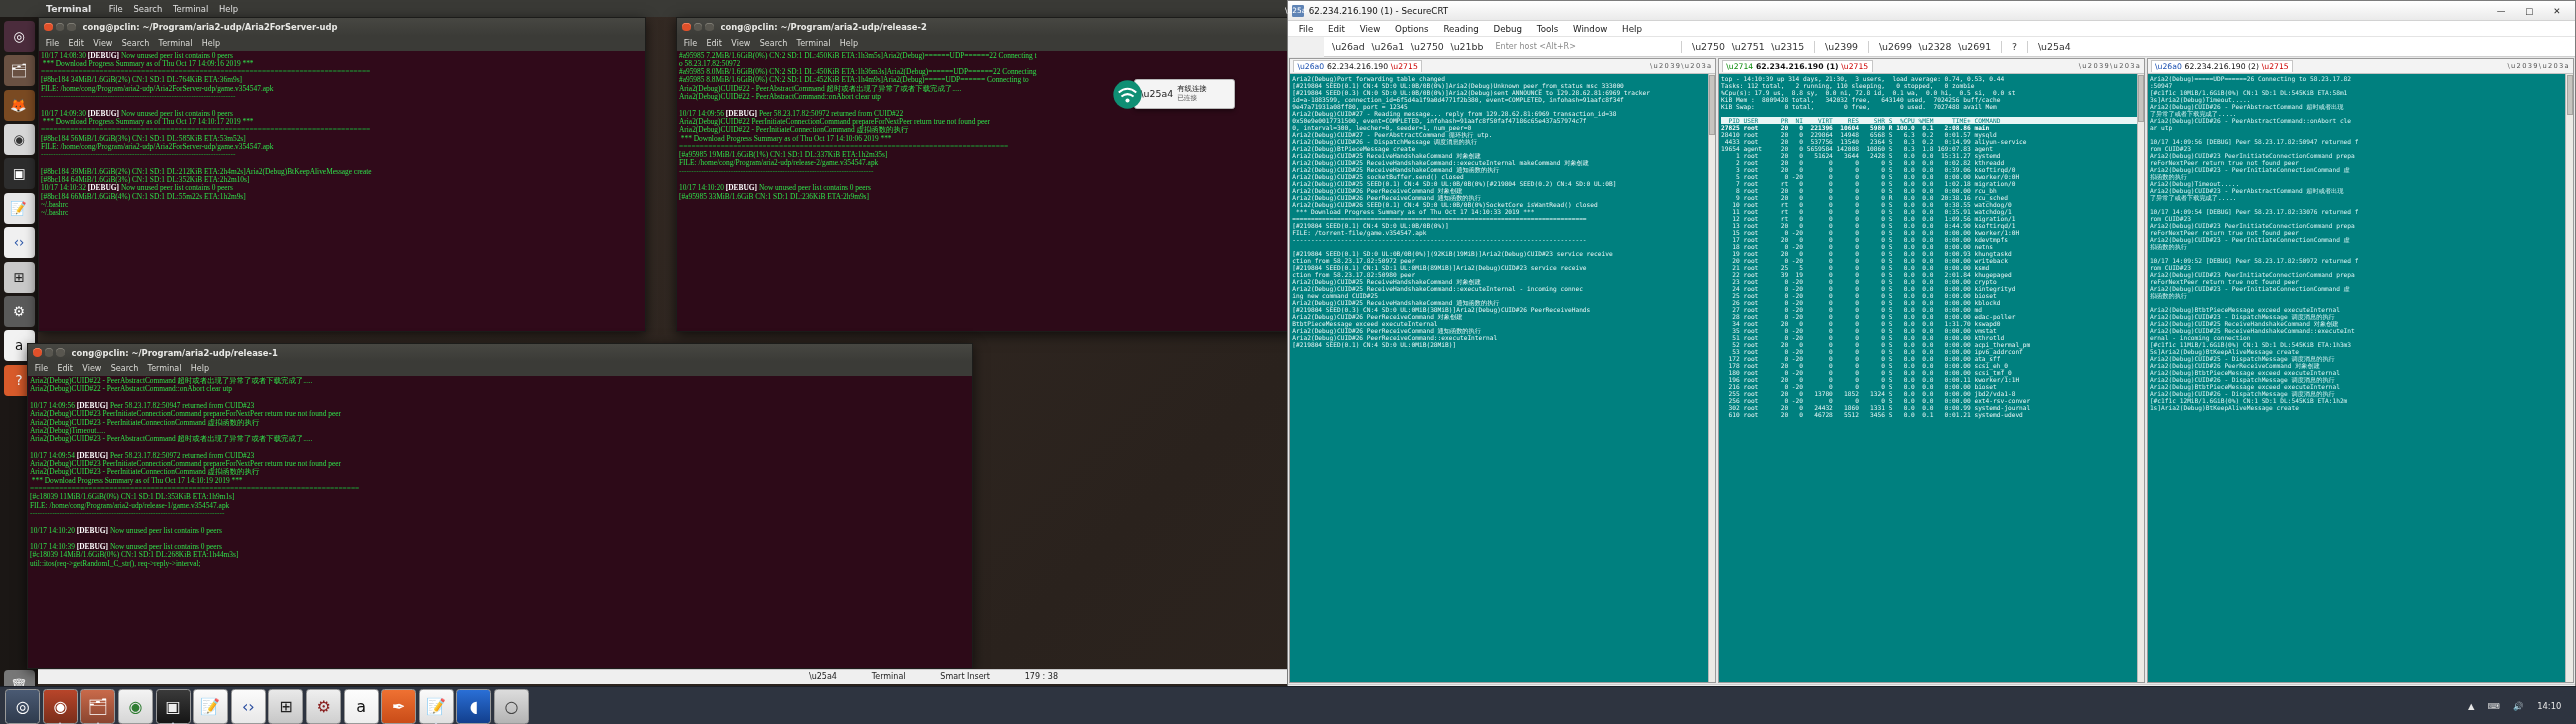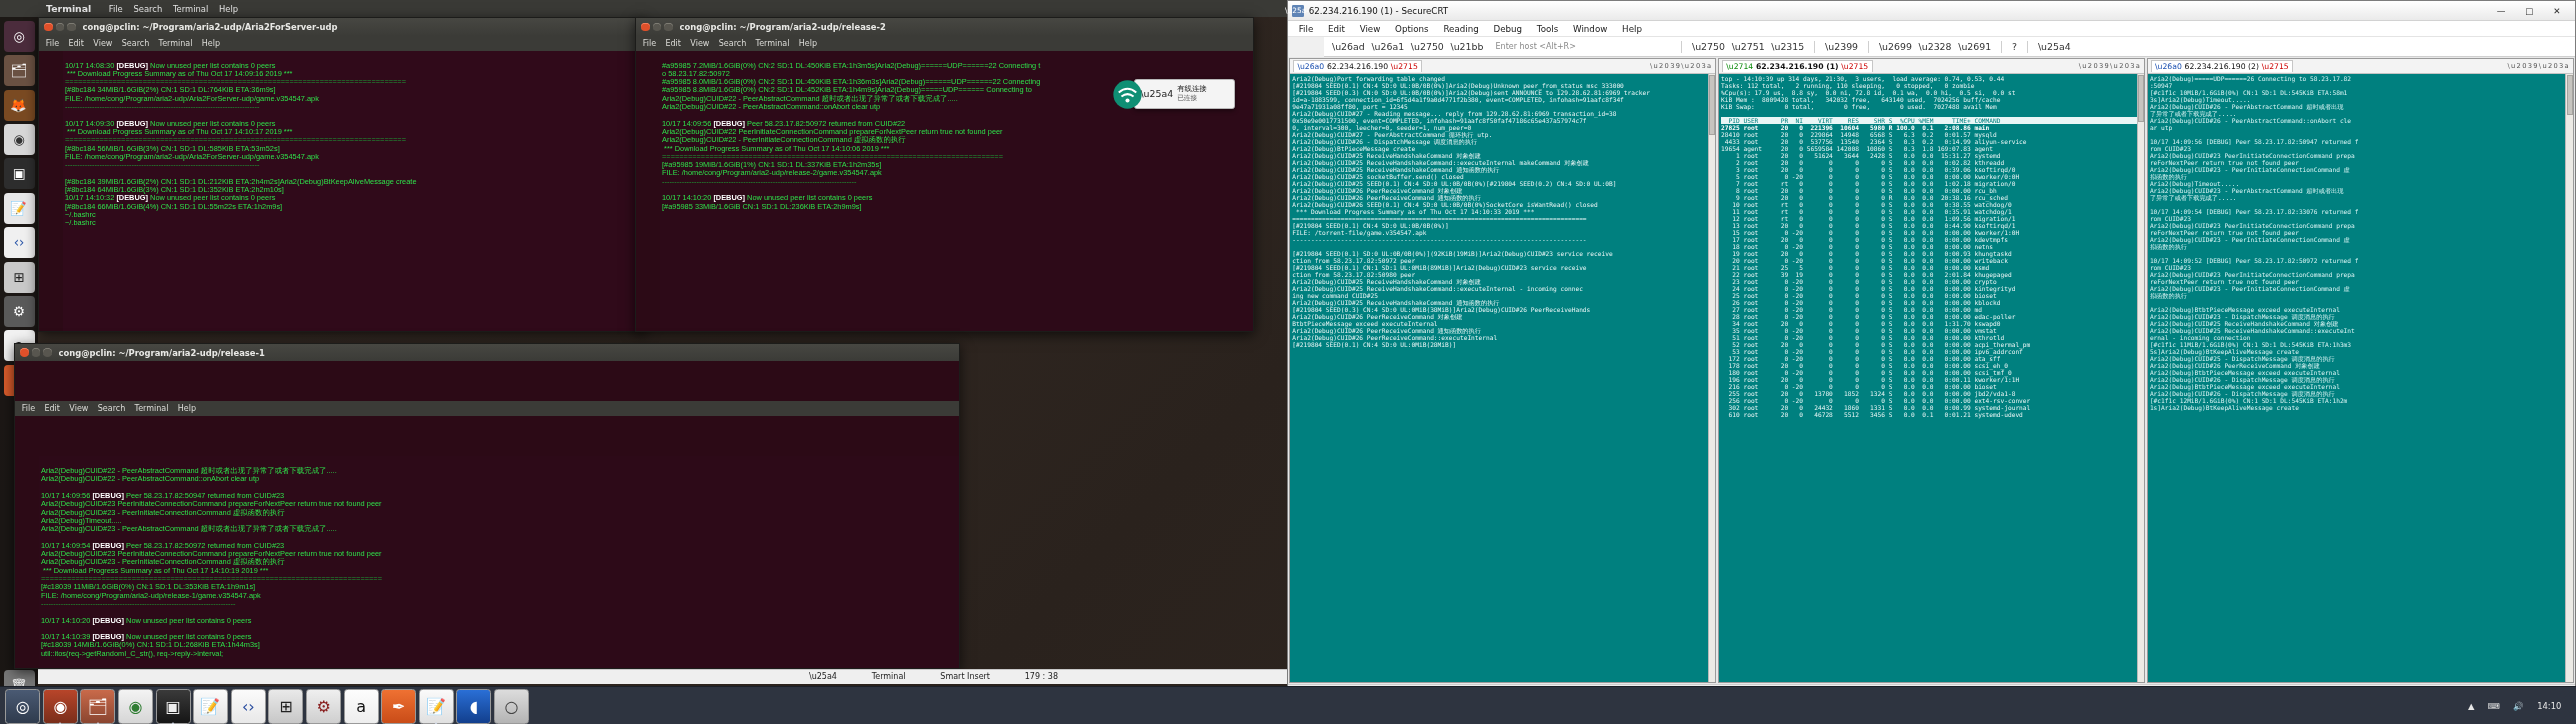--- a/index.html
+++ b/index.html
@@ -29,23 +29,23 @@
     display:flex; flex-direction:column; overflow:hidden; }
   .gt-title { height:17.4px; background:linear-gradient(#474742,#3b3b37); color:#e9e9e6;
     display:flex; align-items:center; padding:0 5.4px; font-size:8.4px; font-weight:bold; flex:0 0 auto;}
   .gt-btns { display:flex; gap:2.7px; margin-right:6.7px; }
   .gt-b { width:8.7px; height:8.7px; border-radius:50%; }
   .gt-b.c { background:#e0502a; box-shadow:inset 0 0.7px 0 #ff8d6b; }
   .gt-b.m { background:#58564f; box-shadow:inset 0 0.7px 0 #8a887f; }
   .gt-b.x { background:#58564f; box-shadow:inset 0 0.7px 0 #8a887f; }
   .gt-menu { height:14.8px; background:#3b3b37; color:#dcdcd8; display:flex; align-items:center;
     gap:9.4px; padding:0 6.7px; font-size:8px; flex:0 0 auto;}
-  .gt-body { flex:1 1 auto; background:#300a1a; padding:11px 2px; overflow:hidden;
-    font-family:Liberation Sans, sans-serif; font-size:7.4px; line-height:8.3px; white-space:pre;
-    color:#2fe04a;margin-left:24px; }
+  .gt-body { flex:1 1 auto; background:#300a1a; padding:1px 2px; overflow:hidden;
+    font-family:Liberation Serif, serif; font-size:7.4px; line-height:8.3px; white-space:pre;
+    color:#2fe04a; }
   .gt-body.dark { background:#2d0a18; }
   .gt-body .w { color:#ffffff; font-weight:bold;}
   .gt-body .dim { color:#1ea336; }
 
   
   #crt { position:absolute; left:1287px; top:0px; width:1289px; height:700px;
     background:#f0f0f0; border:0.7px solid #7c7c7c; display:flex; flex-direction:column; }
   #crt-title { height:20px; background:linear-gradient(#ffffff,#eaeaea); border-bottom:0.7px solid #d2d2d2;
     display:flex; align-items:center; padding:0 4px; font-size:8.7px; color:#111; }
   #crt-title .ico { width:12px;height:12px;margin-right:4.7px; background:#5e83b5; border-radius:1.3px;
@@ -179,21 +179,21 @@
       <span>File</span>
       <span>Edit</span>
       <span>View</span>
       <span>Search</span>
       <span>Terminal</span>
       <span>Help</span>
     </div>
     <div class="gt-body" id="t1body"><div>10/17 14:08:30 <span class="w">[DEBUG]</span> Now unused peer list contains 0 peers</div><div> *** Download Progress Summary as of Thu Oct 17 14:09:16 2019 ***</div><div><span class="dim">===============================================================================</span></div><div>[#8bc184 34MiB/1.6GiB(2%) CN:1 SD:1 DL:764KiB ETA:36m9s]</div><div>FILE: /home/cong/Program/aria2-udp/Aria2ForServer-udp/game.v354547.apk</div><div><span class="dim">-------------------------------------------------------------------------------</span></div><div>&nbsp;</div><div>10/17 14:09:30 <span class="w">[DEBUG]</span> Now unused peer list contains 0 peers</div><div> *** Download Progress Summary as of Thu Oct 17 14:10:17 2019 ***</div><div><span class="dim">===============================================================================</span></div><div>[#8bc184 56MiB/1.6GiB(3%) CN:1 SD:1 DL:585KiB ETA:53m52s]</div><div>FILE: /home/cong/Program/aria2-udp/Aria2ForServer-udp/game.v354547.apk</div><div><span class="dim">-------------------------------------------------------------------------------</span></div><div>&nbsp;</div><div>[#8bc184 39MiB/1.6GiB(2%) CN:1 SD:1 DL:212KiB ETA:2h4m2s]Aria2(Debug)BtKeepAliveMessage create</div><div>[#8bc184 64MiB/1.6GiB(3%) CN:1 SD:1 DL:352KiB ETA:2h2m10s]</div><div>10/17 14:10:32 <span class="w">[DEBUG]</span> Now unused peer list contains 0 peers</div><div>[#8bc184 66MiB/1.6GiB(4%) CN:1 SD:1 DL:55m22s ETA:1h2m9s]</div><div>~/.bashrc</div><div>~/.bashrc</div></div>
   </div>
 
-  <div class="gterm" id="term2" style="left:635px; top:17.4px; width:619px; height:315px;justify-content:space-between;">
+  <div class="gterm" id="term2" style="left:676px; top:17.4px; width:619px; height:315px;justify-content:space-between;">
     <div class="gt-title">
       <div class="gt-btns">
         <div class="gt-b c"></div>
         <div class="gt-b m"></div>
         <div class="gt-b x"></div>
       </div>
       <span class="ttl">cong@pclin: ~/Program/aria2-udp/release-2</span>
     </div>
     <div class="gt-menu">
       <span>File</span>
@@ -215,21 +215,21 @@
     </svg>
   </div>
   <div id="wifi-bubble">
     <span style="font-size:9.4px;">\u25a4</span>
     <div>
       <div>有线连接</div>
       <div style="font-size:6.7px;color:#555;">已连接</div>
     </div>
   </div>
 
-  <div class="gterm" id="term3" style="left:14px; top:343px; width:946px; height:326px;gap:40px;">
+  <div class="gterm" id="term3" style="left:27px; top:343px; width:946px; height:326px;">
     <div class="gt-title">
       <div class="gt-btns">
         <div class="gt-b c"></div>
         <div class="gt-b m"></div>
         <div class="gt-b x"></div>
       </div>
       <span class="ttl">cong@pclin: ~/Program/aria2-udp/release-1</span>
     </div>
     <div class="gt-menu">
       <span>File</span>

